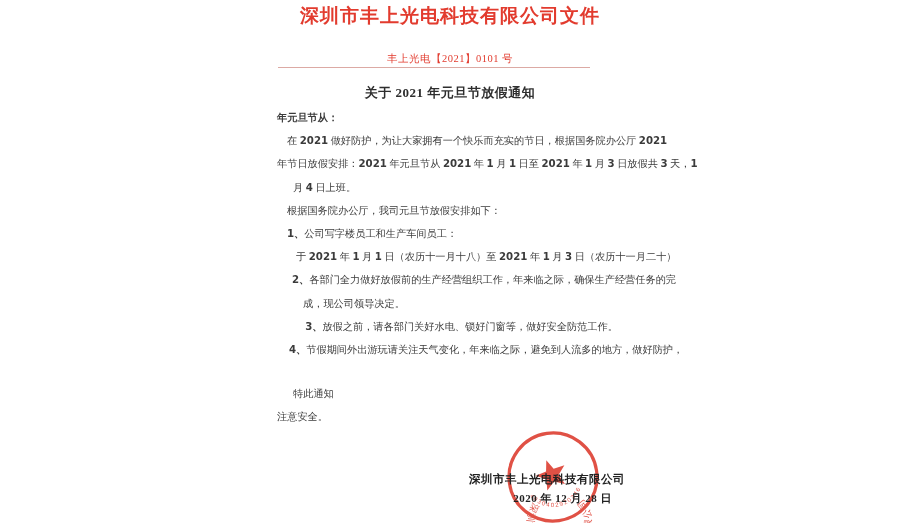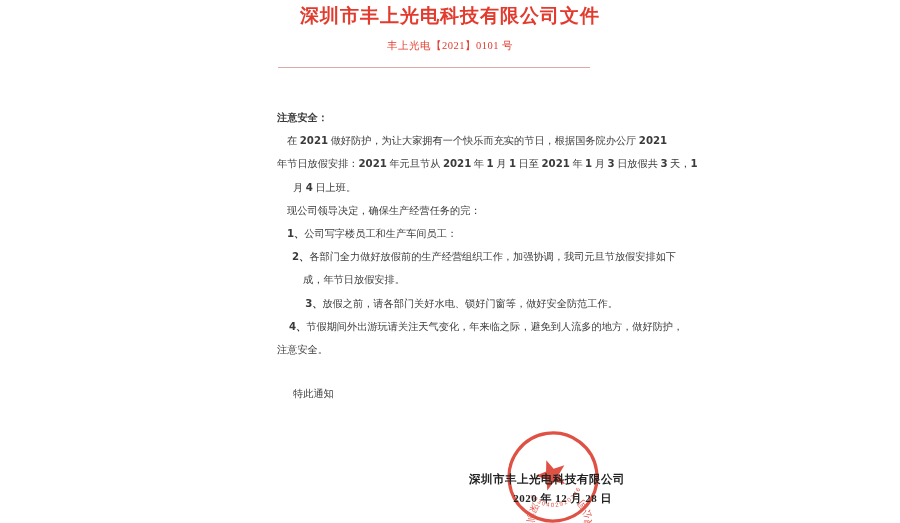--- a/index.html
+++ b/index.html
@@ -18,21 +18,21 @@
     color:var(--ink);
   }
   .doc-title{
     position:absolute;top:3px;left:0;width:100%;
     margin:0;text-align:center;
     font-family:"Liberation Sans","DejaVu Sans",sans-serif;
     font-size:19px;font-weight:bold;letter-spacing:1px;
     color:var(--title-red);
   }
   .doc-number{
-    position:absolute;top:39px;left:0;width:100%;
+    position:absolute;top:52px;left:0;width:100%;
     text-align:center;
     font-size:10.5px;letter-spacing:.5px;
     color:var(--title-red);
   }
   .red-rule{
     position:absolute;top:67px;left:278px;width:312px;height:1px;
     background:var(--rule-pink);
   }
   .subject{
     position:absolute;top:84px;left:0;width:100%;
@@ -66,34 +66,36 @@
 <body>
 
 <div class="page">
 
   <h1 class="doc-title">深圳市丰上光电科技有限公司文件</h1>
 
   <div class="doc-number">丰上光电【2021】0101 号</div>
 
   <div class="red-rule"></div>
 
+  <h2 class="subject">关于 2021 年元旦节放假通知</h2>
 
   <div class="doc-body">
-      <div class="line" style="margin-left: 0px;"><span class="b">注意安全：</span></div>
+      <div class="line" style="margin-left: 0px;"><span class="b">年元旦节从：</span></div>
       <div class="line" style="margin-left: 10px;"><span>在 </span><span class="num">2021</span><span> 做好防护，为让大家拥有一个快乐而充实的节日，根据国务院办公厅 </span><span class="num">2021</span></div>
       <div class="line" style="margin-left: 0px;"><span>年节日放假安排：</span><span class="num">2021</span><span> 年元旦节从 </span><span class="num">2021</span><span> 年 </span><span class="num">1</span><span> 月 </span><span class="num">1</span><span> 日至 </span><span class="num">2021</span><span> 年 </span><span class="num">1</span><span> 月 </span><span class="num">3</span><span> 日放假共 </span><span class="num">3</span><span> 天，</span><span class="num">1</span></div>
       <div class="line" style="margin-left: 16px;"><span>月 </span><span class="num">4</span><span> 日上班。</span></div>
-      <div class="line" style="margin-left: 10px;"><span>现公司领导决定，确保生产经营任务的完：</span></div>
+      <div class="line" style="margin-left: 10px;"><span>根据国务院办公厅，我司元旦节放假安排如下：</span></div>
       <div class="line" style="margin-left: 10px; "><span class="b num">1</span><span class="b">、</span><span>公司写字楼员工和生产车间员工：</span></div>
-      <div class="line" style="margin-left: 15px;"><span class="b num">2</span><span class="b">、</span><span>各部门全力做好放假前的生产经营组织工作，加强协调，我司元旦节放假安排如下</span></div>
-      <div class="line" style="margin-left: 26px;"><span>成，年节日放假安排。</span></div>
+      <div class="line" style="margin-left: 19px;"><span>于 </span><span class="num">2021</span><span> 年 </span><span class="num">1</span><span> 月 </span><span class="num">1</span><span> 日（农历十一月十八）至 </span><span class="num">2021</span><span> 年 </span><span class="num">1</span><span> 月 </span><span class="num">3</span><span> 日（农历十一月二十）</span></div>
+      <div class="line" style="margin-left: 15px;"><span class="b num">2</span><span class="b">、</span><span>各部门全力做好放假前的生产经营组织工作，年来临之际，确保生产经营任务的完</span></div>
+      <div class="line" style="margin-left: 26px;"><span>成，现公司领导决定。</span></div>
       <div class="line" style="margin-left: 15px; text-align: center;"><span class="b num">3</span><span class="b">、</span><span>放假之前，请各部门关好水电、锁好门窗等，做好安全防范工作。</span></div>
       <div class="line" style="margin-left: 12px;"><span class="b num">4</span><span class="b">、</span><span>节假期间外出游玩请关注天气变化，年来临之际，避免到人流多的地方，做好防护，</span></div>
+      <div class="line" style="margin-left: 16px; margin-top: 21px;"><span>特此通知</span></div>
       <div class="line" style="margin-left: 0px;"><span>注意安全。</span></div>
-      <div class="line" style="margin-left: 16px; margin-top: 21px;"><span>特此通知</span></div>
     </div>
 
   <svg class="seal" width="130" height="130" viewBox="0 0 130 130">
     <defs>
       <path id="sealArc" d="M 42.4,87.6 A 32,32 0 1 0 87.6,87.6" fill="none"></path>
       <path id="sealBottom" d="M 36.8,75.3 A 30,30 0 0 0 93.2,75.3" fill="none"></path>
     </defs>
     <g opacity="0.88">
       <circle class="seal-ring" cx="65" cy="65" r="44"></circle>
       <polygon class="seal-star" points="60.7,47.4 66.8,56.8 77.9,55 70.8,63.7 75.9,73.7 65.4,69.7 57.5,77.6 58.1,66.4 48.1,61.3 58.9,58.5"></polygon>

